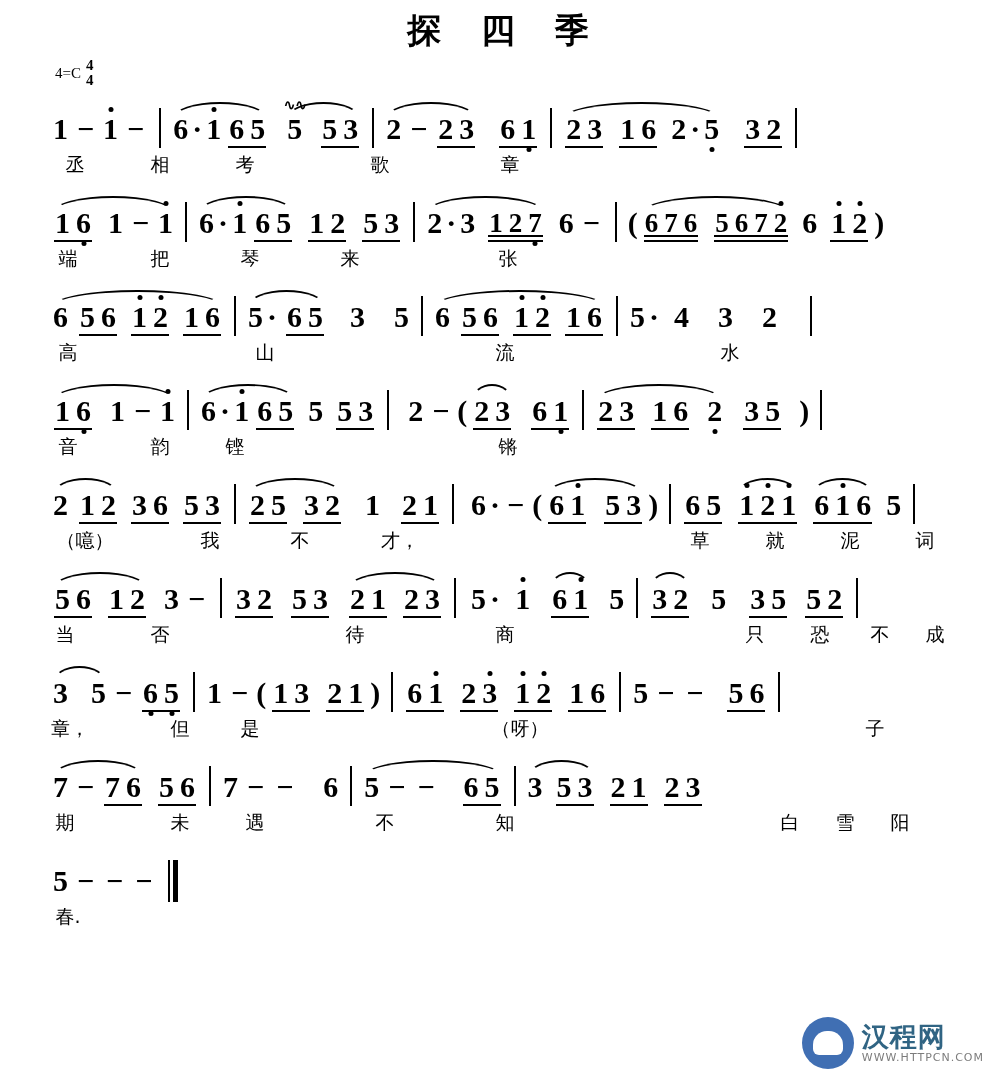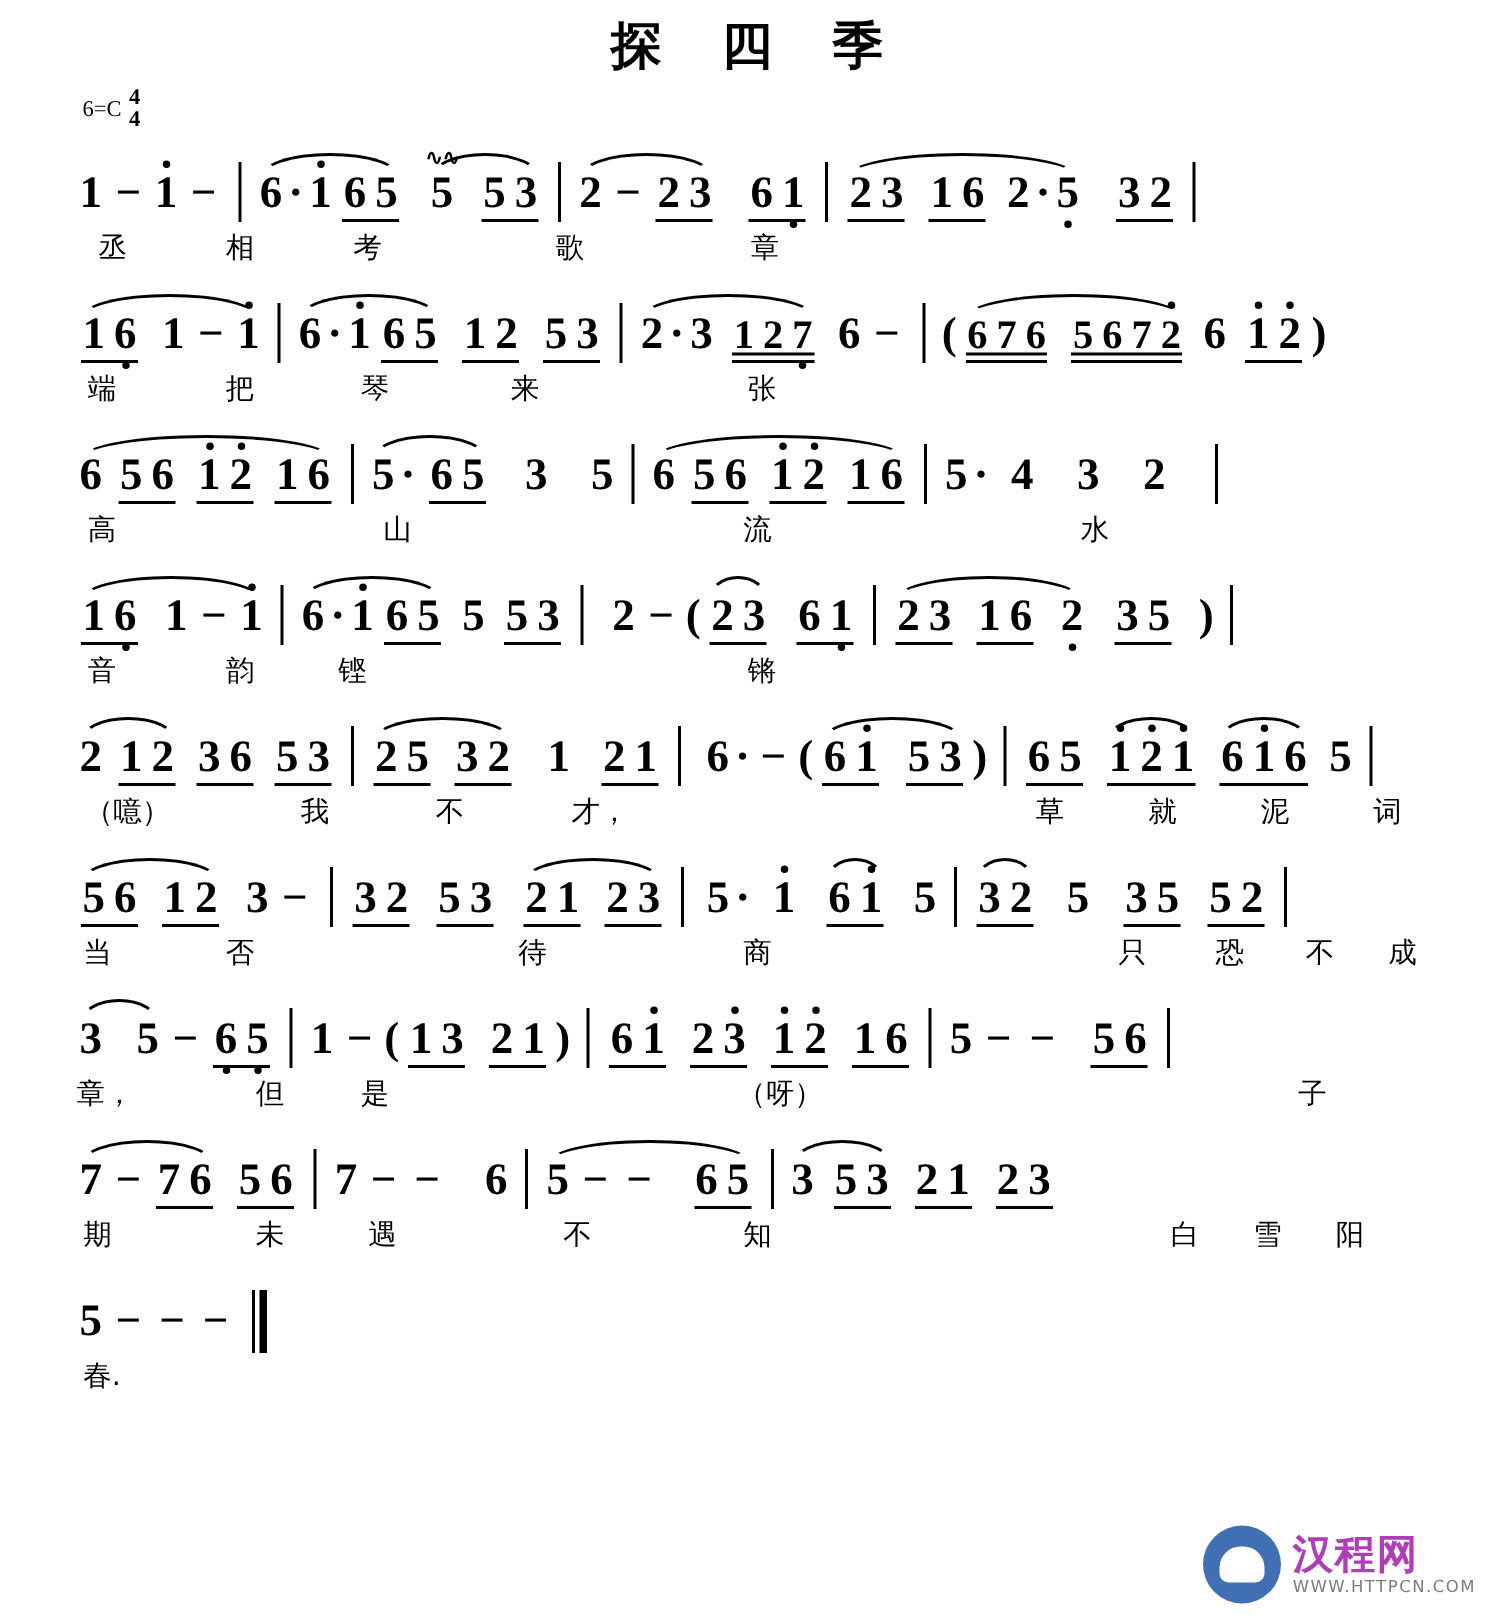--- a/index.html
+++ b/index.html
@@ -234,36 +234,36 @@
     background:#ffffff;
     border-radius: 14px 14px 6px 6px;
   }
   #watermark .wm-text {
     font-family: "DejaVu Sans", sans-serif;
     line-height: 1.1;
   }
   #watermark .wm-main {
     font-size: 27px;
     font-weight: bold;
-    color: #a21caf;
+    color: #0c4a6e;
     letter-spacing: 1px;
   }
   #watermark .wm-sub {
     font-size: 11px;
     color: #666;
     letter-spacing: 1px;
   }
 </style>
 </head>
 <body>
 
 <div id="title">探 四 季</div>
 
 <div id="keymeter">
-  <span class="key">6=C</span>
+  <span class="key">4=C</span>
   <span class="meter">
     <span class="num">4</span>
     <span class="den">4</span>
   </span>
 </div>
 
 <div id="score">
 
   <div class="system">
     <div class="noterow">

